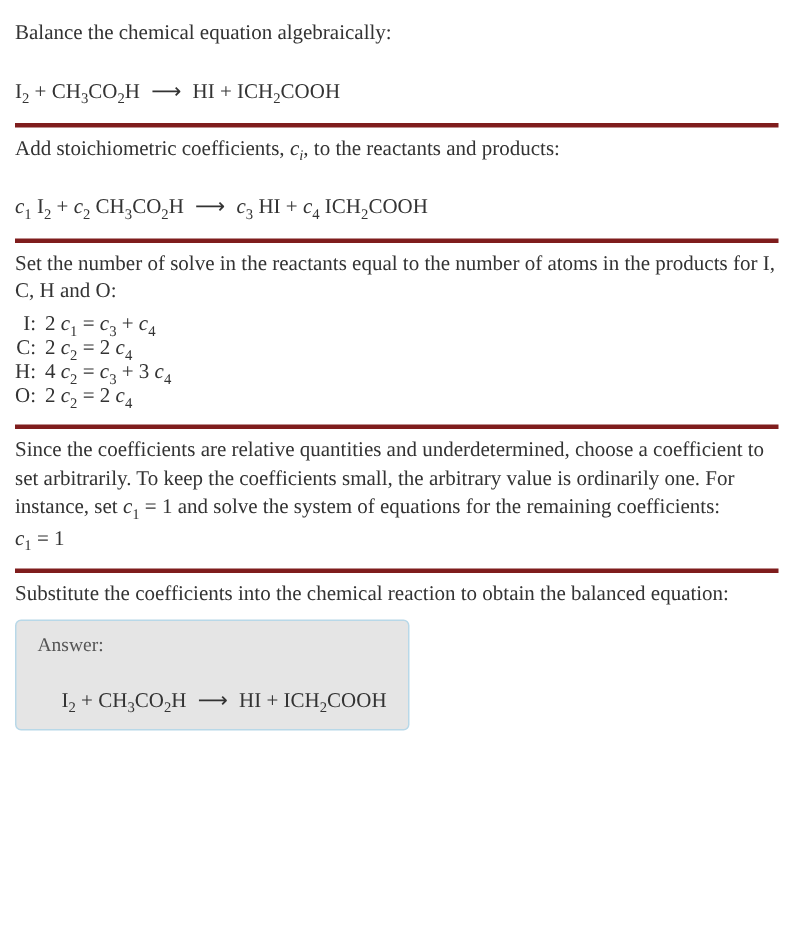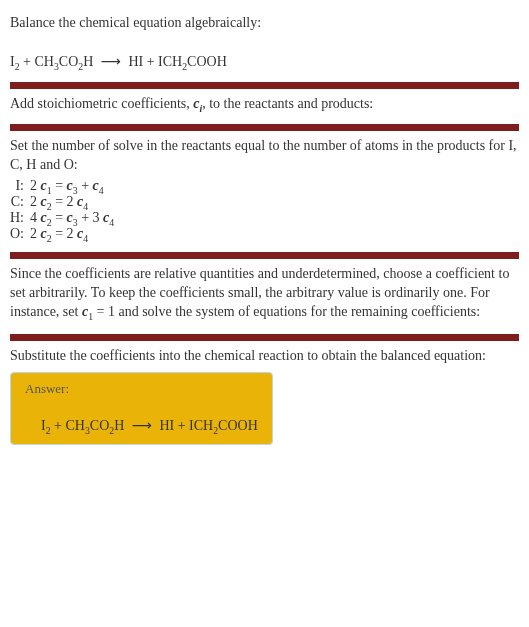--- a/index.html
+++ b/index.html
@@ -10,42 +10,41 @@
     body {
       font-family: Georgia, 'Times New Roman', serif;
       font-size: 14px;
       color: #333;
       background: #fff;
       width: 529px;
       padding: 8px 10px;
     }
     .section {
       padding: 6px 0 10px 0;
-      border-bottom: 7px solid #7f1d1d;
+      border-bottom: 3px solid #7f1d1d;
     }
     .section:last-child {
       border-bottom: none;
     }
     .reaction {
       font-family: Georgia, serif;
       margin-top: 20px;
       white-space: nowrap;
     }
     .arrow {
       display: inline-block;
       margin: 0 4px;
     }
     .sub {
       font-size: 0.7em;
       vertical-align: sub;
       line-height: 0;
     }
     .ital {
       font-style: italic;
-      font-weight: bold;
     }
     .eq-table {
       margin-top: 4px;
       border-collapse: collapse;
     }
     .eq-table td {
       padding: 0 6px 0 0;
       vertical-align: top;
       white-space: nowrap;
     }
@@ -55,21 +54,21 @@
     }
     .coef-list {
       margin-top: 2px;
     }
     .coef-list div {
       padding: 0;
       line-height: 1.3;
     }
     .answer-box {
       display: inline-block;
-      background: #eab308;
+      background: #e5e5e5;
       border: 1px solid #b8d8e8;
       border-radius: 4px;
       padding: 8px 14px 10px 14px;
       margin-top: 6px;
     }
     .answer-label {
       font-size: 13px;
       color: #555;
       margin-bottom: 4px;
     }
@@ -84,20 +83,21 @@
 </head>
 <body>
 
 <div class="section">
   <p>Balance the chemical equation algebraically:</p>
   <p class="reaction">I<span class="sub">2</span> + CH<span class="sub">3</span>CO<span class="sub">2</span>H <span class="arrow">⟶</span> HI + ICH<span class="sub">2</span>COOH</p>
 </div>
 
 <div class="section">
   <p>Add stoichiometric coefficients, <span class="ital">c<span class="sub">i</span></span>, to the reactants and products:</p>
+  <p class="reaction"><span class="ital">c</span><span class="sub">1</span> I<span class="sub">2</span> + <span class="ital">c</span><span class="sub">2</span> CH<span class="sub">3</span>CO<span class="sub">2</span>H <span class="arrow">⟶</span> <span class="ital">c</span><span class="sub">3</span> HI + <span class="ital">c</span><span class="sub">4</span> ICH<span class="sub">2</span>COOH</p>
 </div>
 
 <div class="section">
   <p>Set the number of solve in the reactants equal to the number of atoms in the products for I, C, H and O:</p>
   <table class="eq-table">
     <tbody>
         <tr>
           <td class="eq-label">I:</td>
           <td>2 <span class="ital">c</span><span class="sub">1</span> = <span class="ital">c</span><span class="sub">3</span> + <span class="ital">c</span><span class="sub">4</span></td>
         </tr>
@@ -113,20 +113,21 @@
           <td class="eq-label">O:</td>
           <td>2 <span class="ital">c</span><span class="sub">2</span> = 2 <span class="ital">c</span><span class="sub">4</span></td>
         </tr>
       </tbody>
   </table>
 </div>
 
 <div class="section">
   <p>Since the coefficients are relative quantities and underdetermined, choose a coefficient to set arbitrarily. To keep the coefficients small, the arbitrary value is ordinarily one. For instance, set <span class="ital">c</span><span class="sub">1</span> = 1 and solve the system of equations for the remaining coefficients:</p>
   <div class="coef-list">
+      <div><span class="ital">c</span><span class="sub">1</span> = 1</div>
     </div>
 </div>
 
 <div class="section" style="border-bottom:none;">
   <p>Substitute the coefficients into the chemical reaction to obtain the balanced equation:</p>
   <div class="answer-box">
     <div class="answer-label">Answer:</div>
     <div class="answer-content reaction">I<span class="sub">2</span> + CH<span class="sub">3</span>CO<span class="sub">2</span>H <span class="arrow">⟶</span> HI + ICH<span class="sub">2</span>COOH</div>
   </div>
 </div>

